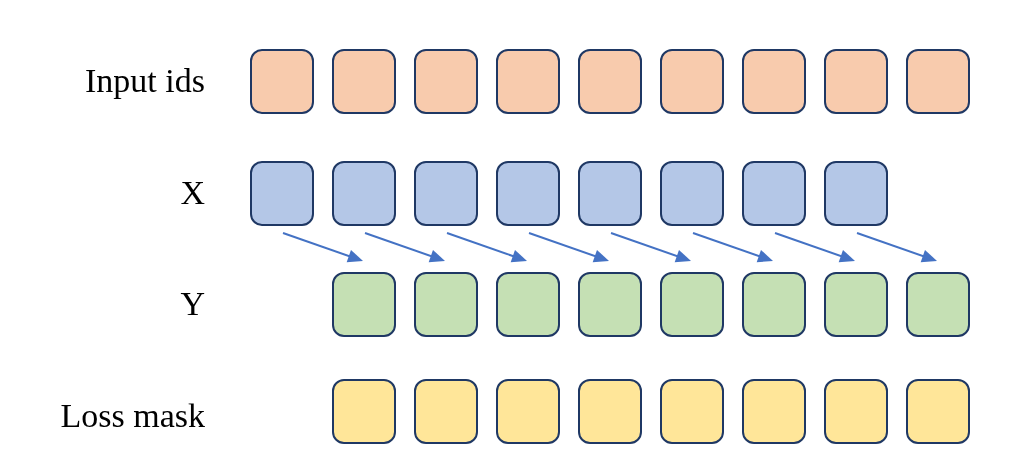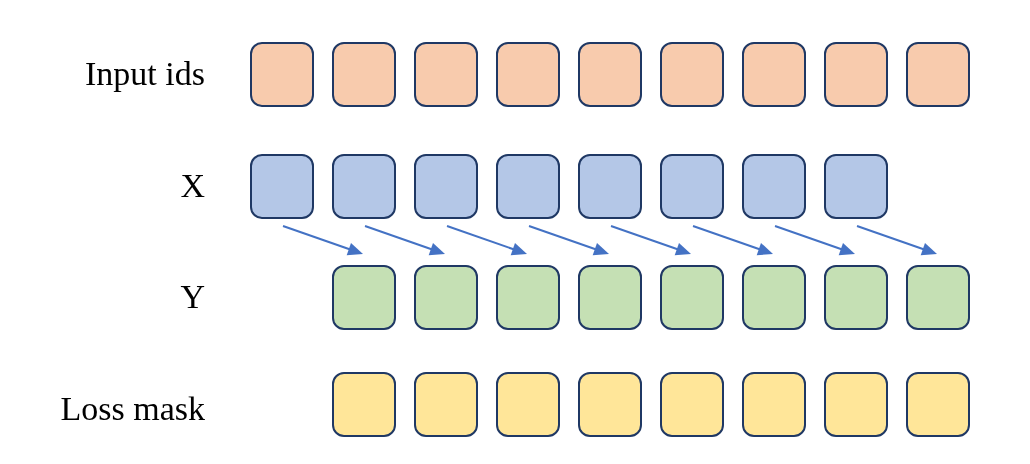--- a/index.html
+++ b/index.html
@@ -10,21 +10,21 @@
   body {
     width: 1030px;
     height: 464px;
     position: relative;
     overflow: hidden;
     font-family: "Liberation Serif", "DejaVu Serif", serif;
   }
   #canvas {
     position: absolute;
     left: 0;
-    top: 4px;
+    top: 11px;
     width: 1030px;
     height: 334px;
   }
   .row-label {
     position: absolute;
     text-align: right;
     color: #000000;
     font-family: "Liberation Serif", "DejaVu Serif", serif;
     font-size: 34px;
     line-height: 1;

